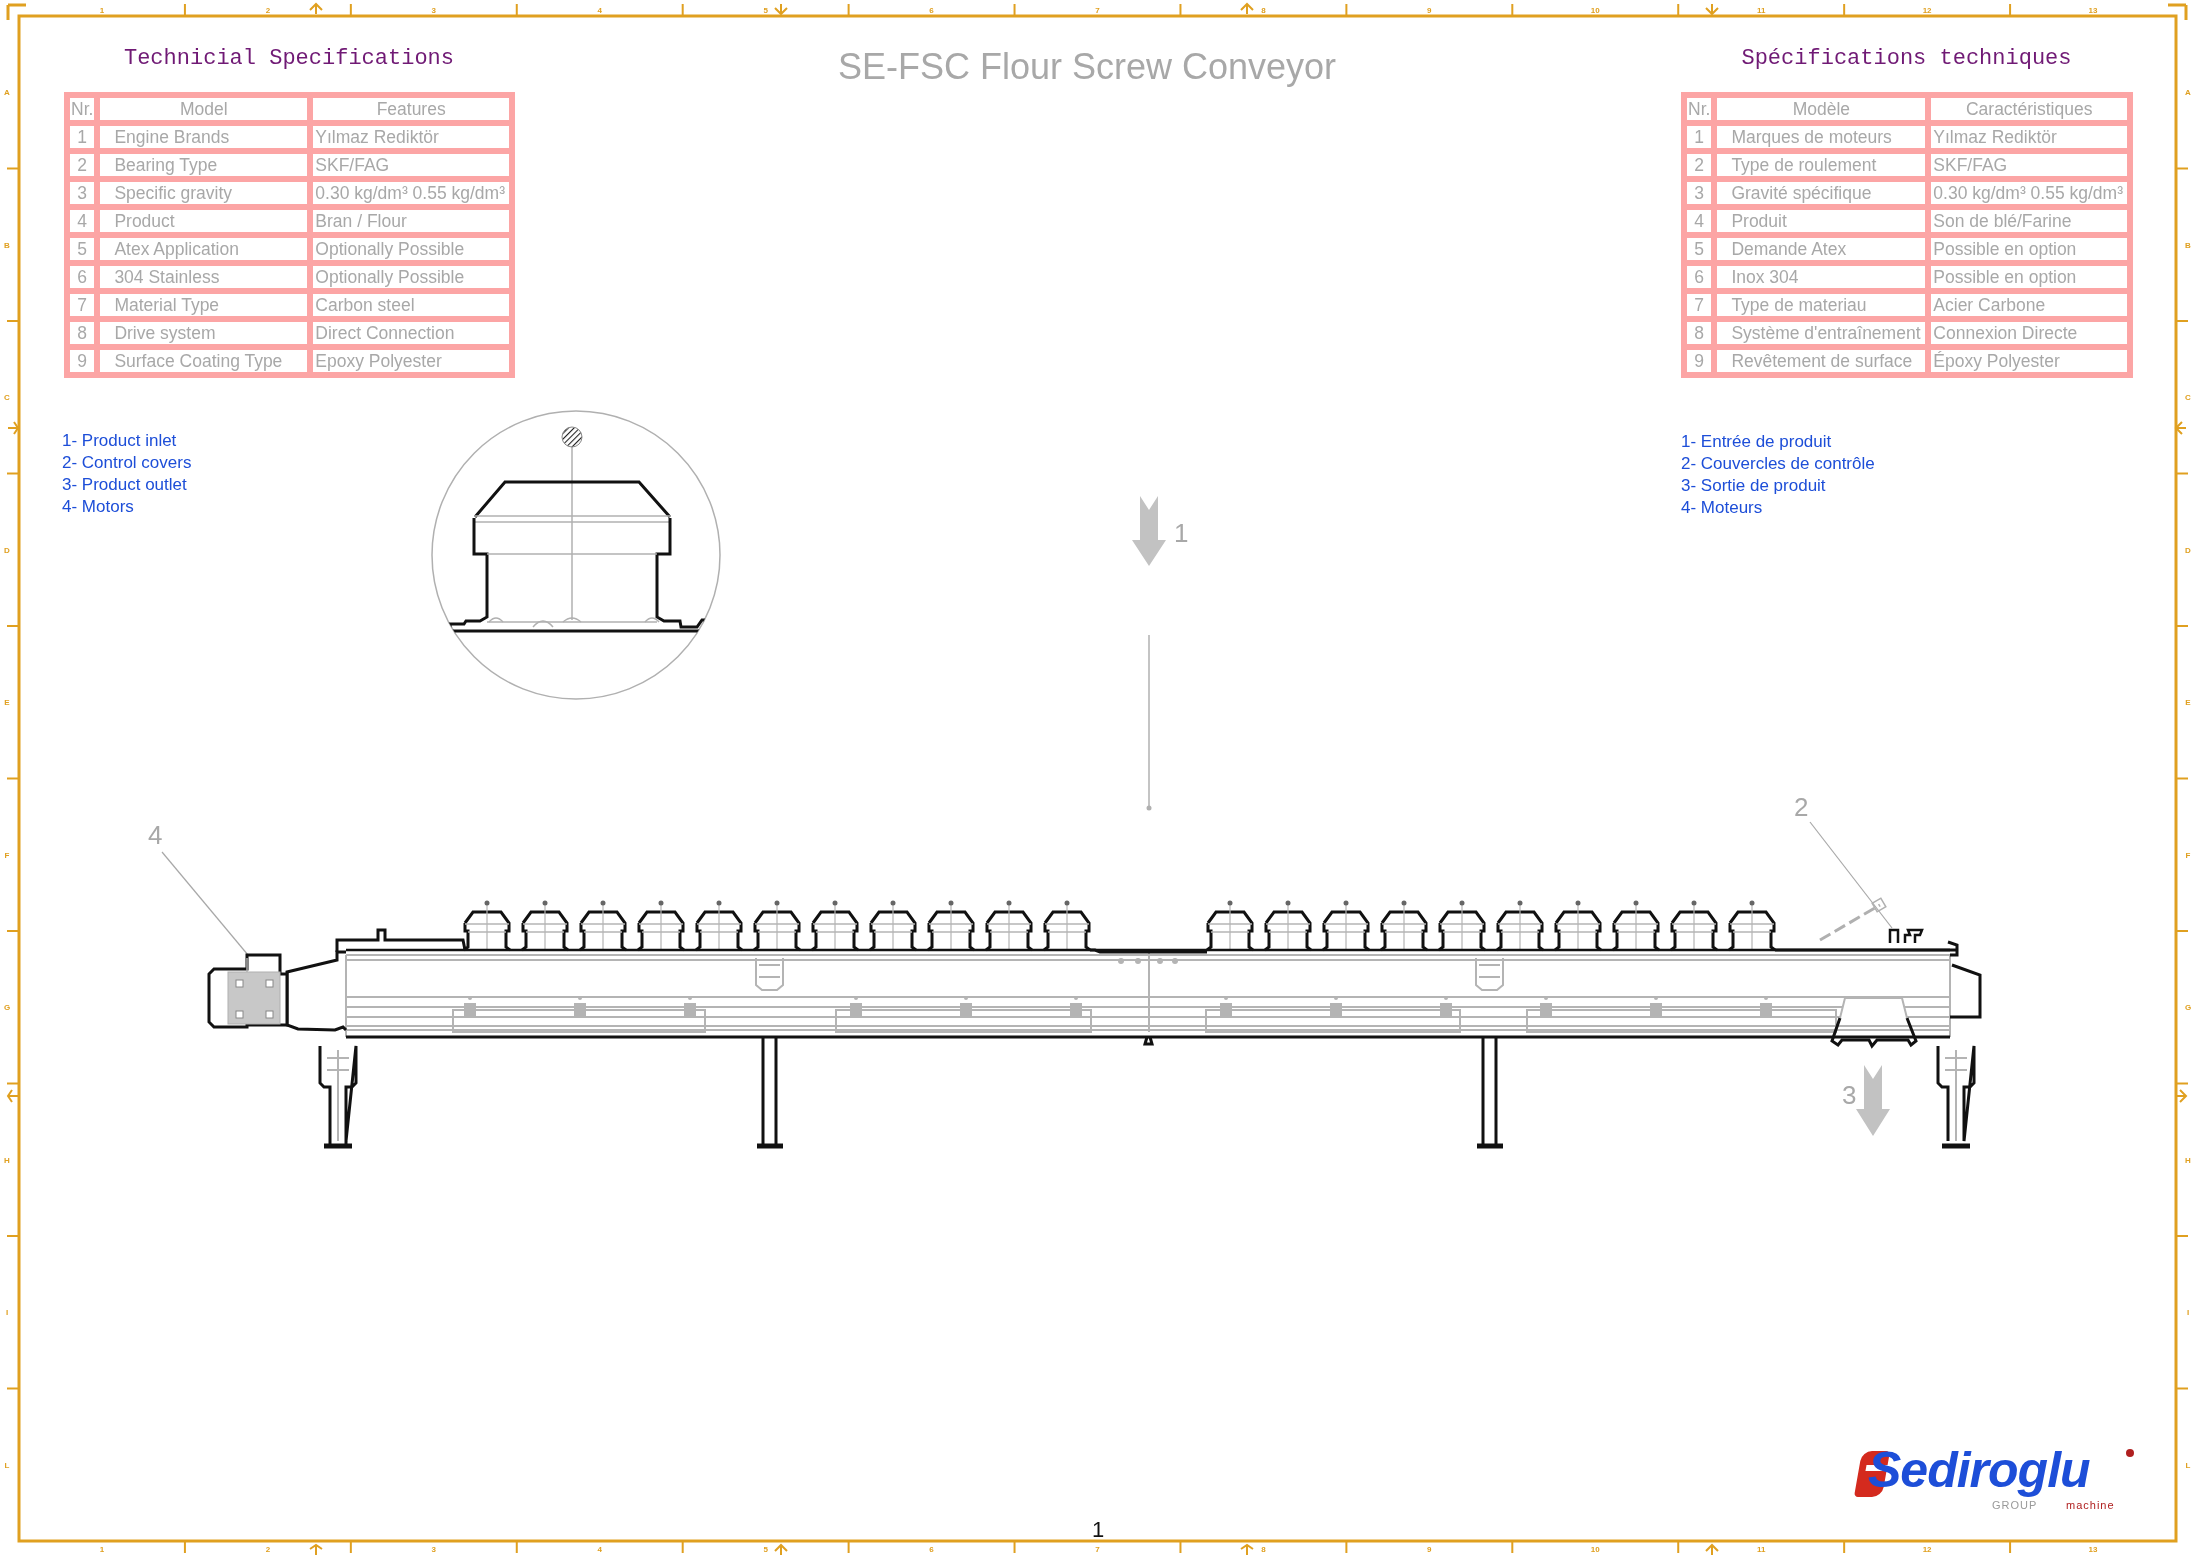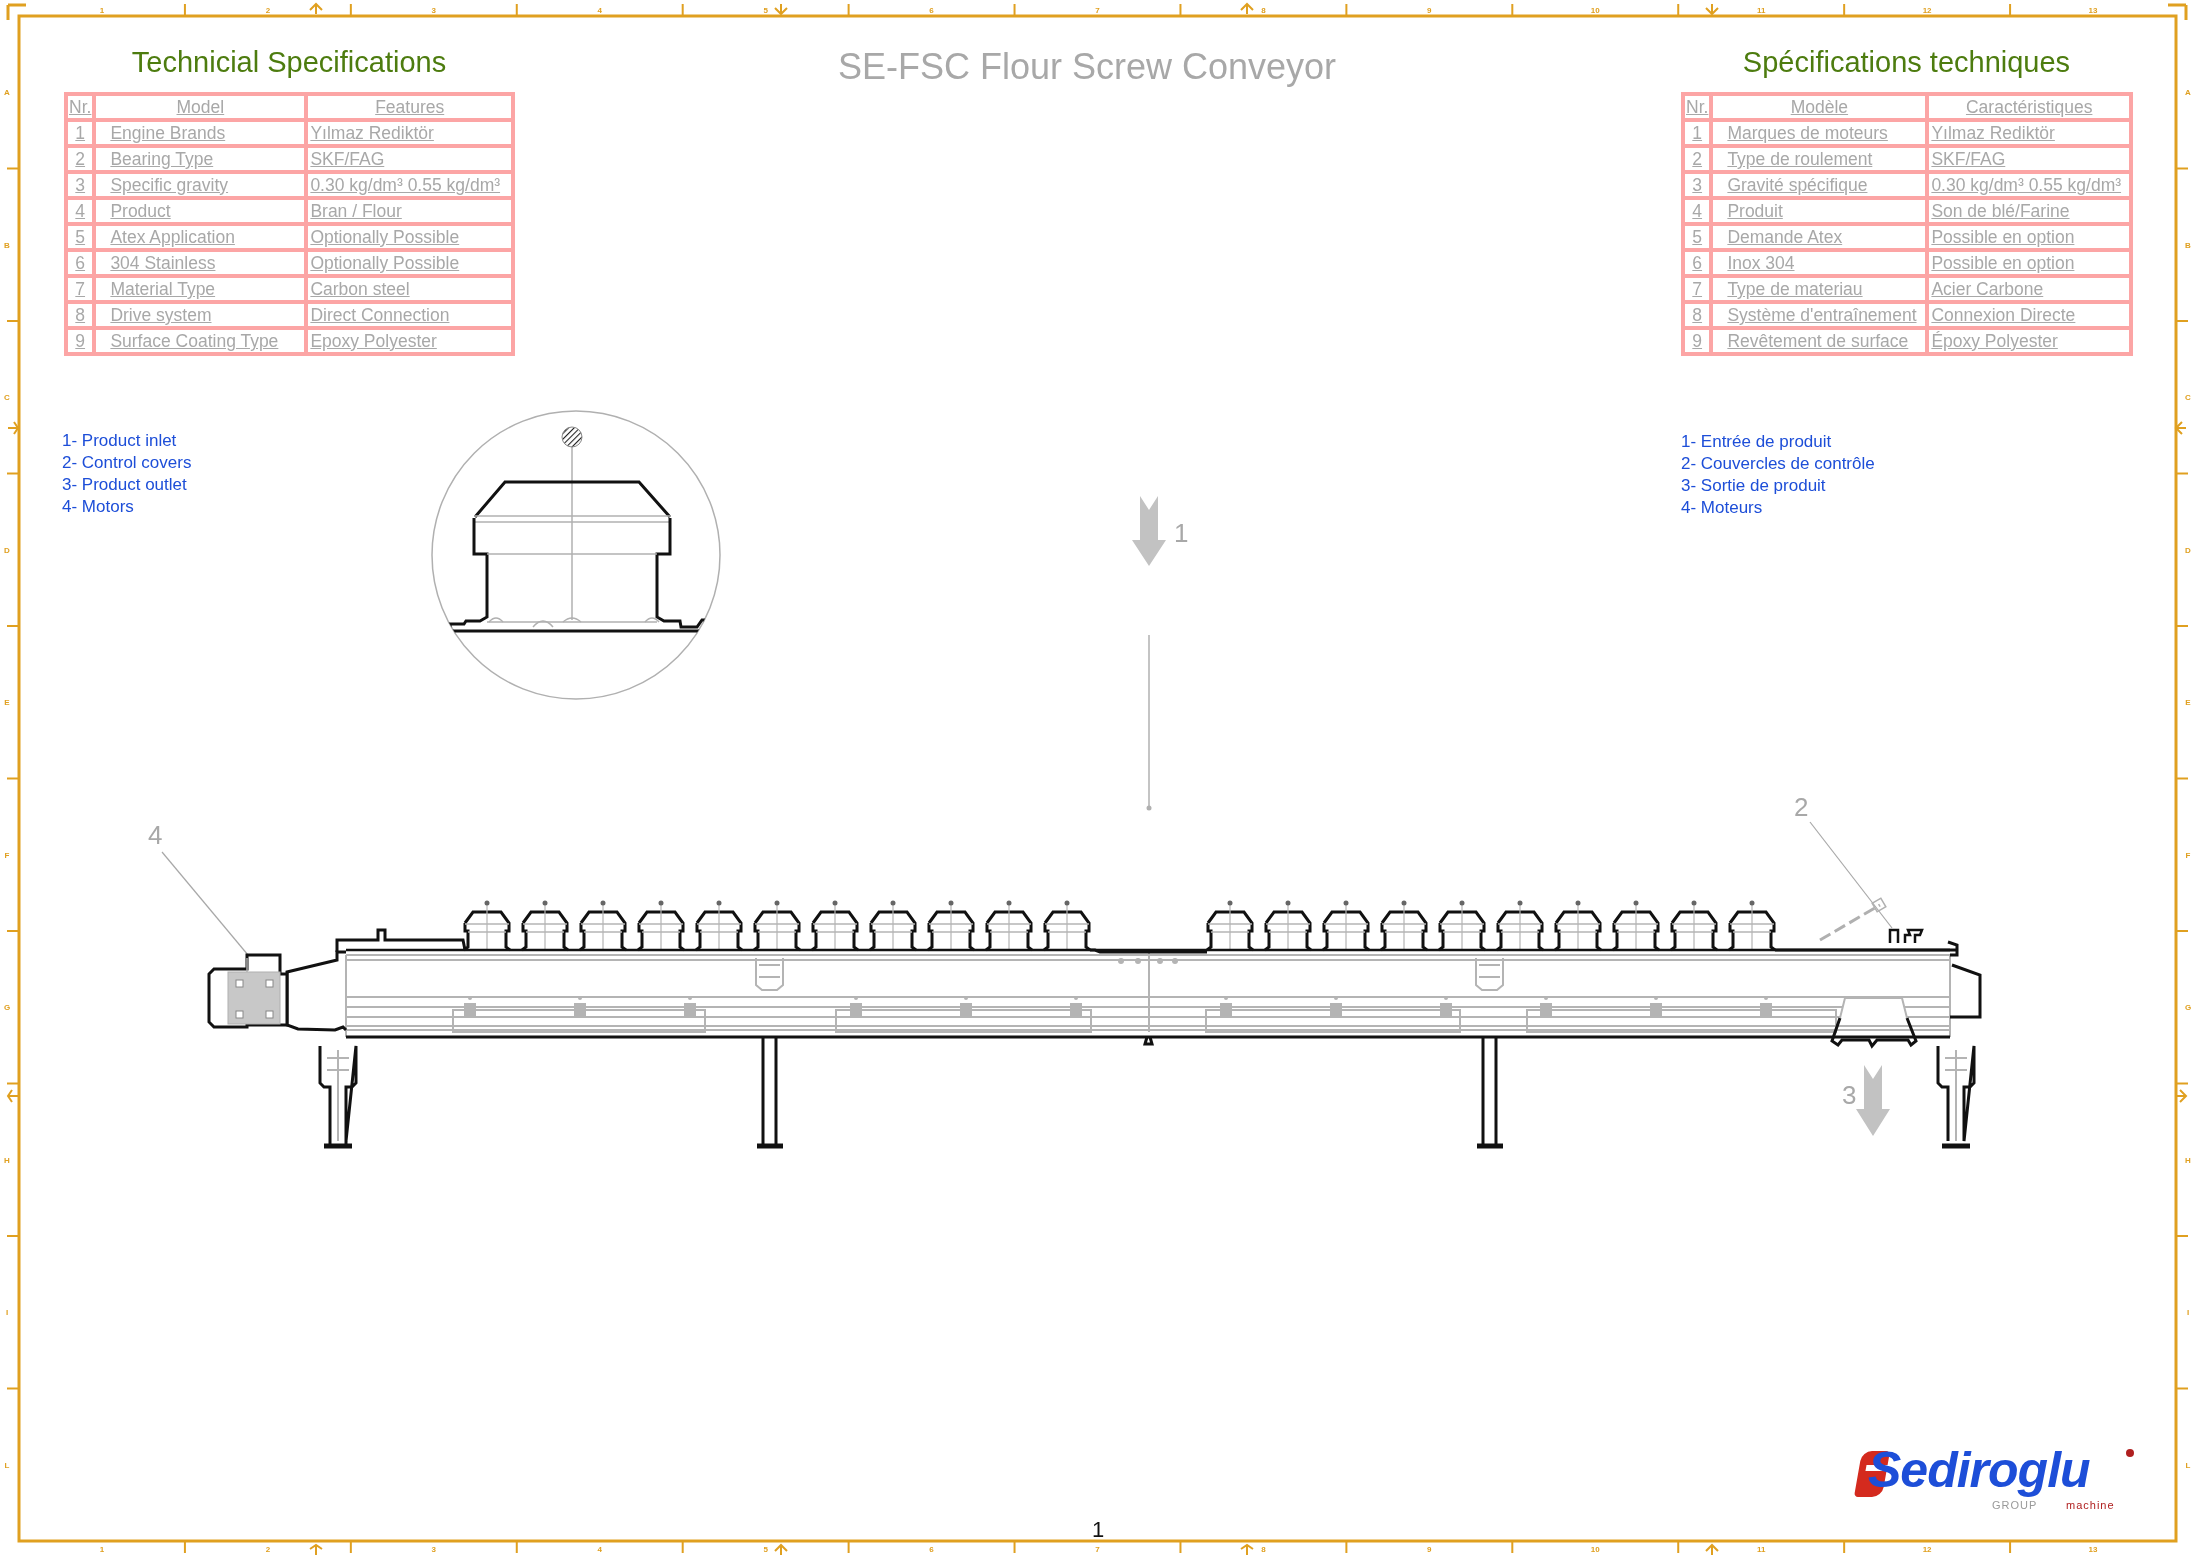--- a/index.html
+++ b/index.html
@@ -1,22 +1,22 @@
 <!DOCTYPE html>
 <html><head>
 <meta charset="utf-8">
 <style>
   html, body { margin:0; padding:0; background:#ffffff; }
   body { width:2194px; height:1556px; position:relative; overflow:hidden; font-family:"Liberation Sans", sans-serif; }
   .abs { position:absolute; }
   svg.layer { position:absolute; left:0; top:0; }
-  .title { color:#4d7c0f; font-size:29px; text-align:center; white-space:nowrap; }
+  .title { color:#701a75; font-size:22px; text-align:center; white-space:nowrap;font-family:Liberation Mono, monospace; }
   .main-title { color:#a8a8a8; font-size:36px; text-align:center; white-space:nowrap; }
   table.spec { position:absolute; border-collapse:collapse; color:#a8a8a8; font-size:17.5px; }
-  table.spec td, table.spec th { border:4px solid #fca5a5; height:22px; padding:0 4px; white-space:nowrap; font-weight:normal; line-height:22px;text-decoration:underline; }
+  table.spec td, table.spec th { border:6px solid #fca5a5; height:22px; padding:0 4px; white-space:nowrap; font-weight:normal; line-height:22px; }
   table.spec th { text-align:center; }
   table.spec td.nr, table.spec th.nr { text-align:center; padding:0 1px; }
   table.spec td.model { padding-left:14px; }
   table.spec td.feat { padding-left:2px; }
   .legend { color:#1d4ed8; font-size:17px; line-height:22px; }
   .legend div { white-space:nowrap; }
   .callout { color:#a8a8a8; font-size:26px; }
   .page-num { color:#111; font-size:22px; }
 </style>
 </head>

